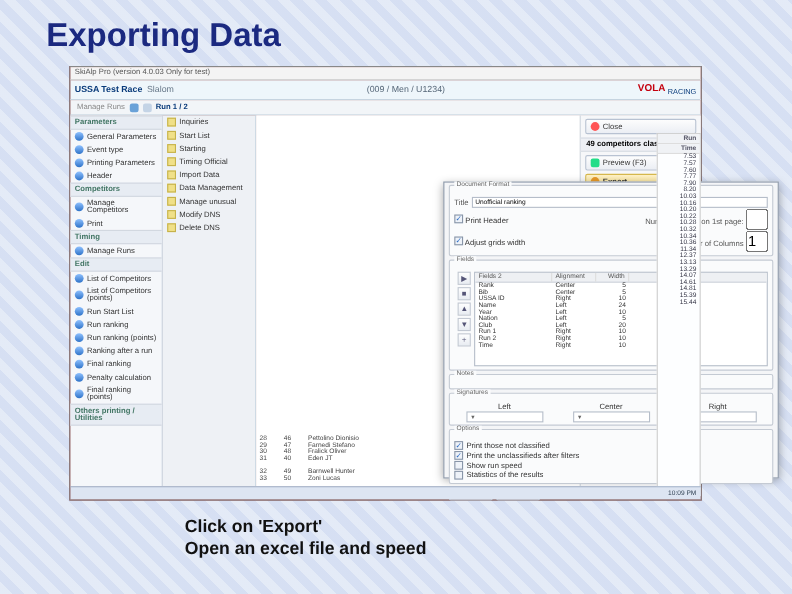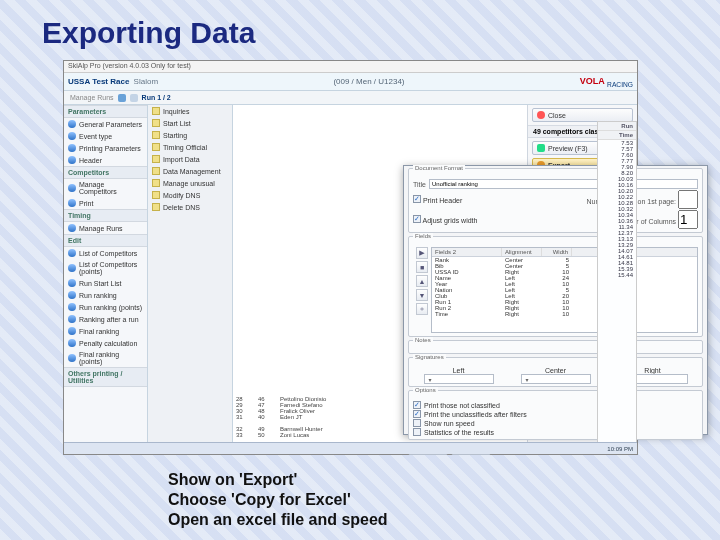--- a/index.html
+++ b/index.html
@@ -476,17 +476,16 @@
           <div class="tc">15.44</div>
         </div>
     </div>
 
     <div class="taskbar">
       <span>10:09 PM</span>
     </div>
   </div>
 
   <div class="instructions">
-    <div>Show on 'Export'</div>
-    <div>Choose 'Copy for Excel'</div>
+    <div>Click on 'Export'</div>
     <div>Open an excel file and speed</div>
   </div>
 </div>
 
 </body></html>

